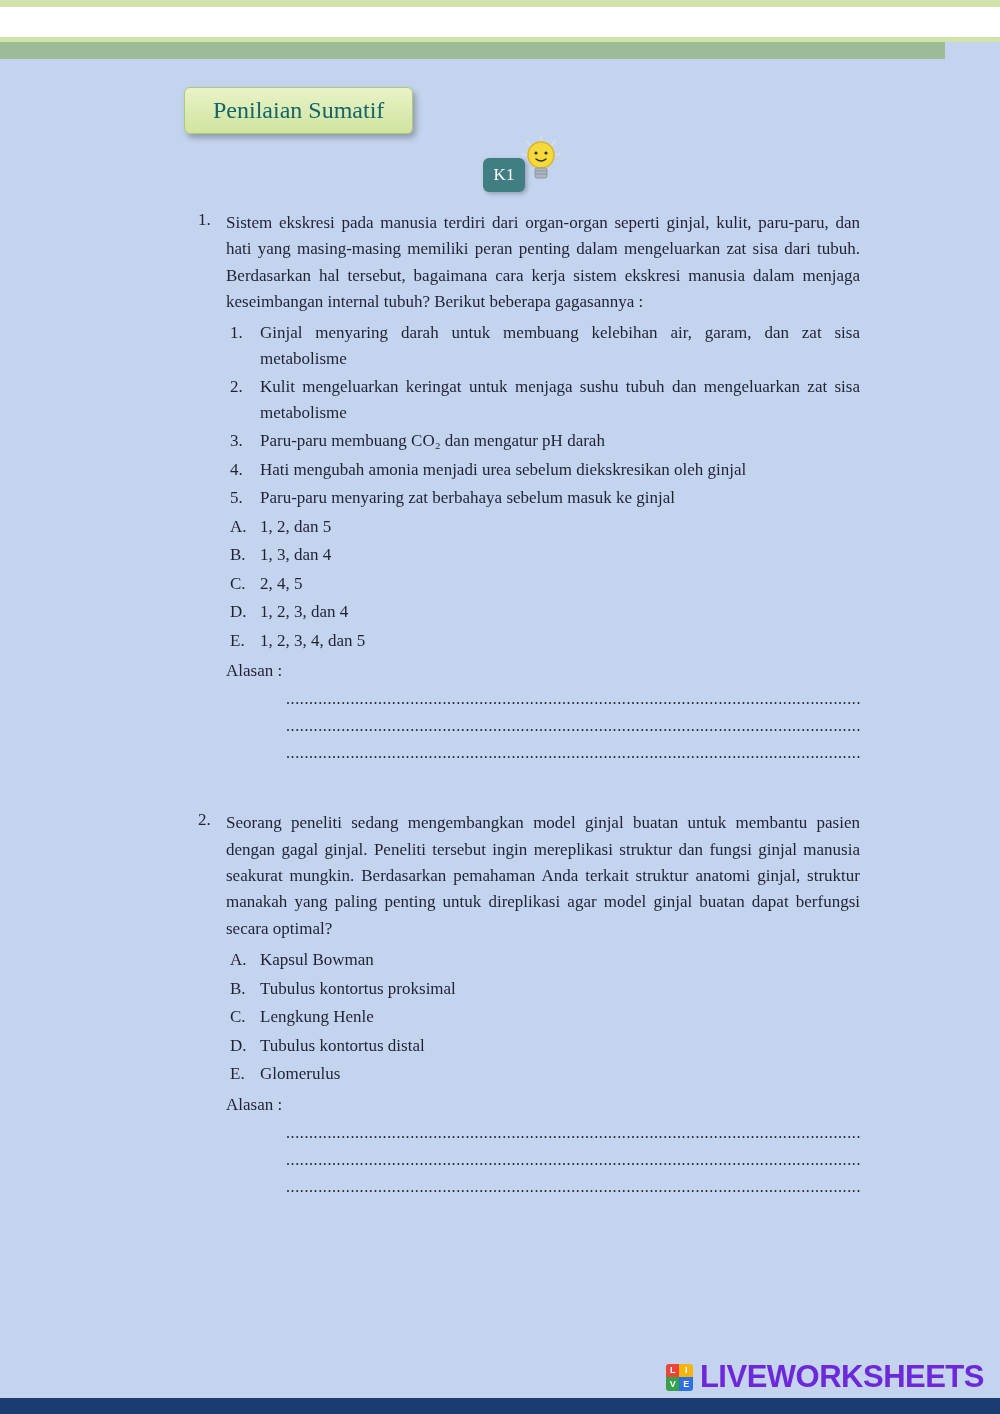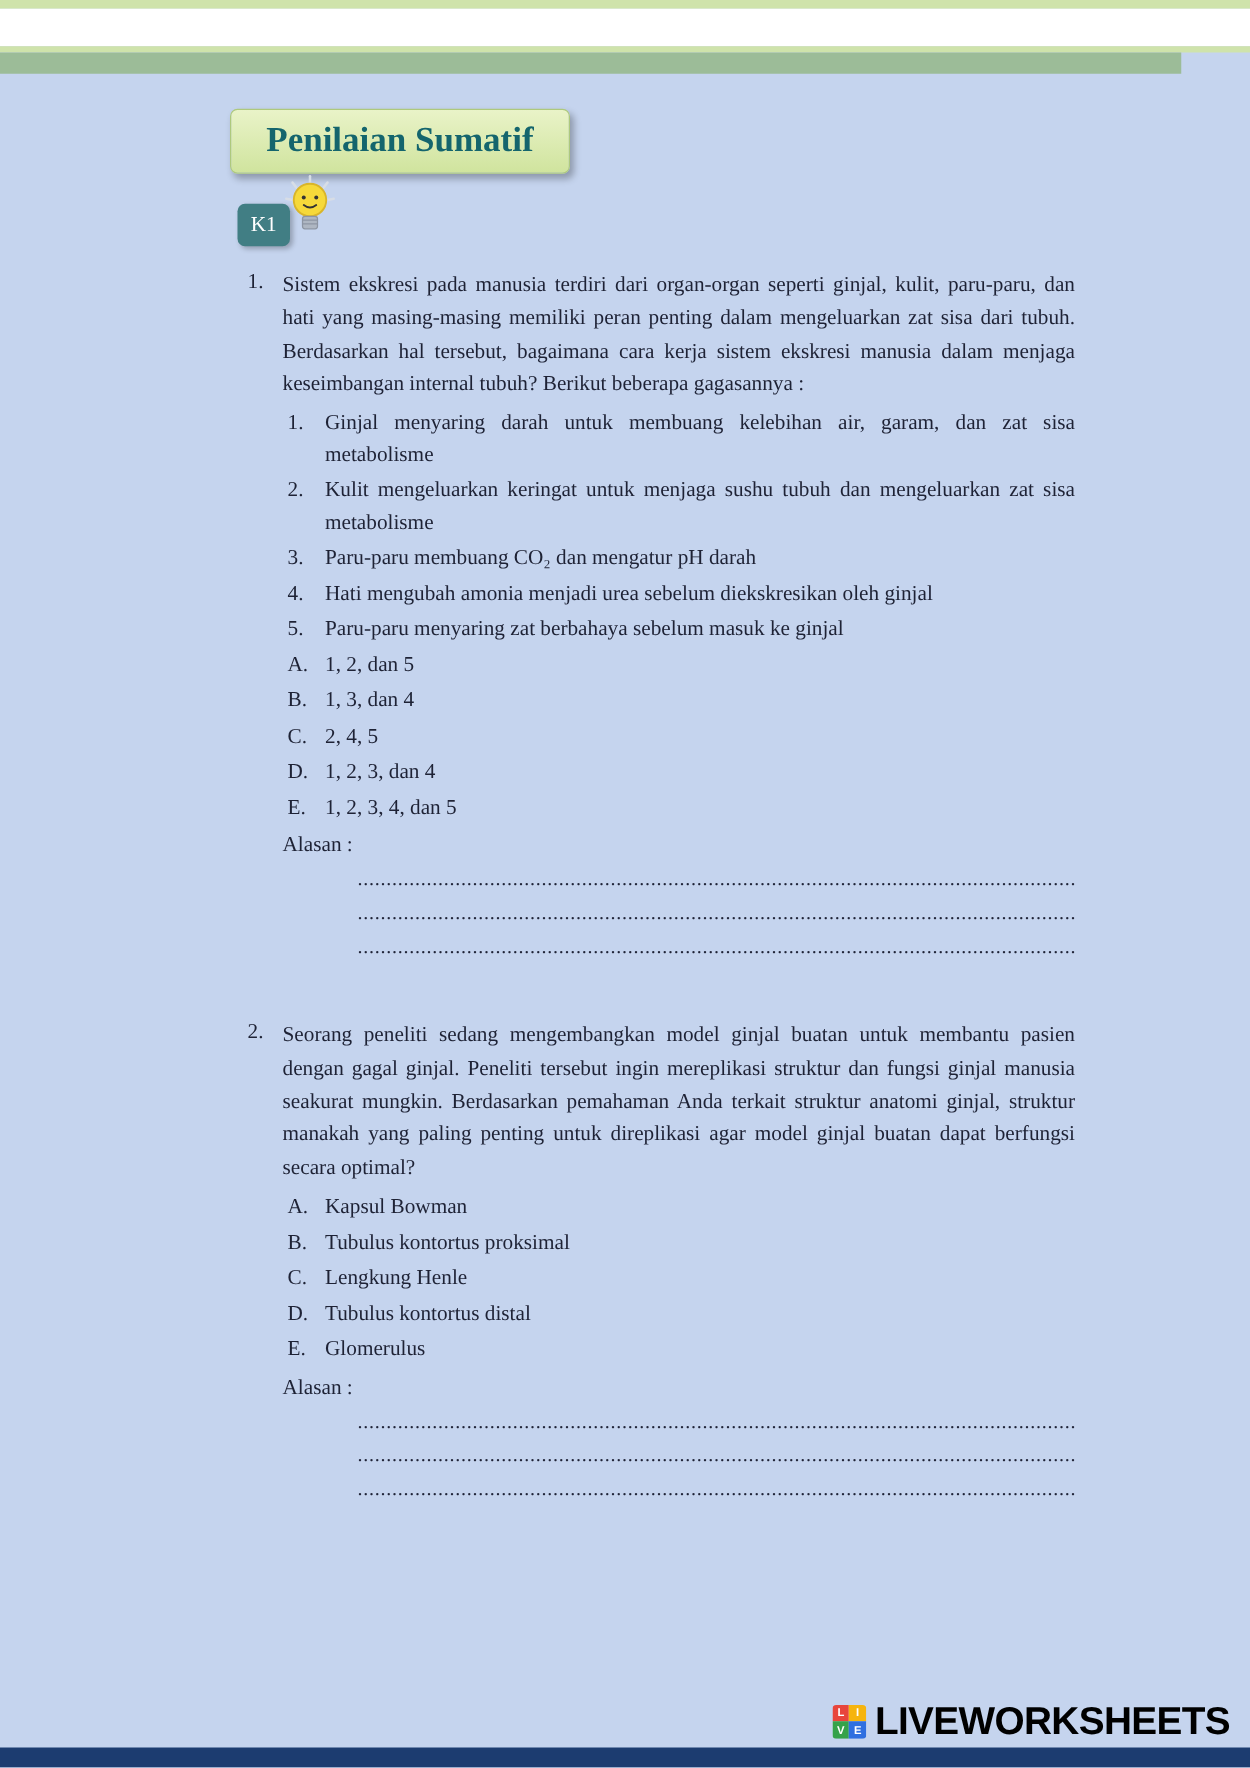--- a/index.html
+++ b/index.html
@@ -21,34 +21,34 @@
   .content { padding:28px 140px 0 190px; }
 
   .badge {
     display:inline-block;
     margin-left:-6px;
     padding:9px 28px;
     background:linear-gradient(#e9f3c8,#d0e49e);
     border:1px solid #aec97d;
     border-radius:6px;
     box-shadow:3px 4px 6px rgba(0,0,0,0.28);
-    font-weight:bold;
-    font-size:28px;
+    font-weight:normal;
+    font-size:24px;
     color:#14656d;
     text-align:right;
   }
 
   .intro {
     margin:28px 0 10px 0;
     font-size:17px;
     line-height:1.55;
     text-align:justify;
   }
 
-  .k-row { display:flex; align-items:flex-end; height:54px; margin:4px 0 6px 0; }
+  .k-row { display:flex; align-items:flex-end; height:54px; margin:4px 0 6px 0;justify-content:center; }
   .k-badge {
     width:42px; height:34px;
     background:#417e84;
     border-radius:6px;
     color:#ffffff;
     display:flex; align-items:center; justify-content:center;
     font-size:17px;
     box-shadow:2px 2px 4px rgba(0,0,0,0.25);
   }
   .k-row svg { margin-left:-10px; margin-bottom:2px; }
@@ -95,21 +95,21 @@
     font-weight:bold; font-size:9px; color:#ffffff;
   }
   .lc1 { background:#e8453c; }
   .lc2 { background:#f6b40e; }
   .lc3 { background:#35a24a; }
   .lc4 { background:#2f6fe0; }
   .brand-text {
     font-family:"Liberation Sans", sans-serif;
     font-weight:bold;
     font-size:31px;
-    color:#000000;
+    color:#6d28d9;
     letter-spacing:-0.5px;
   }
   .bottom-bar {
     position:absolute; left:0; bottom:0;
     width:100%; height:16px;
     background:#1c3c70;
   }
 </style>
 </head>
 <body>

